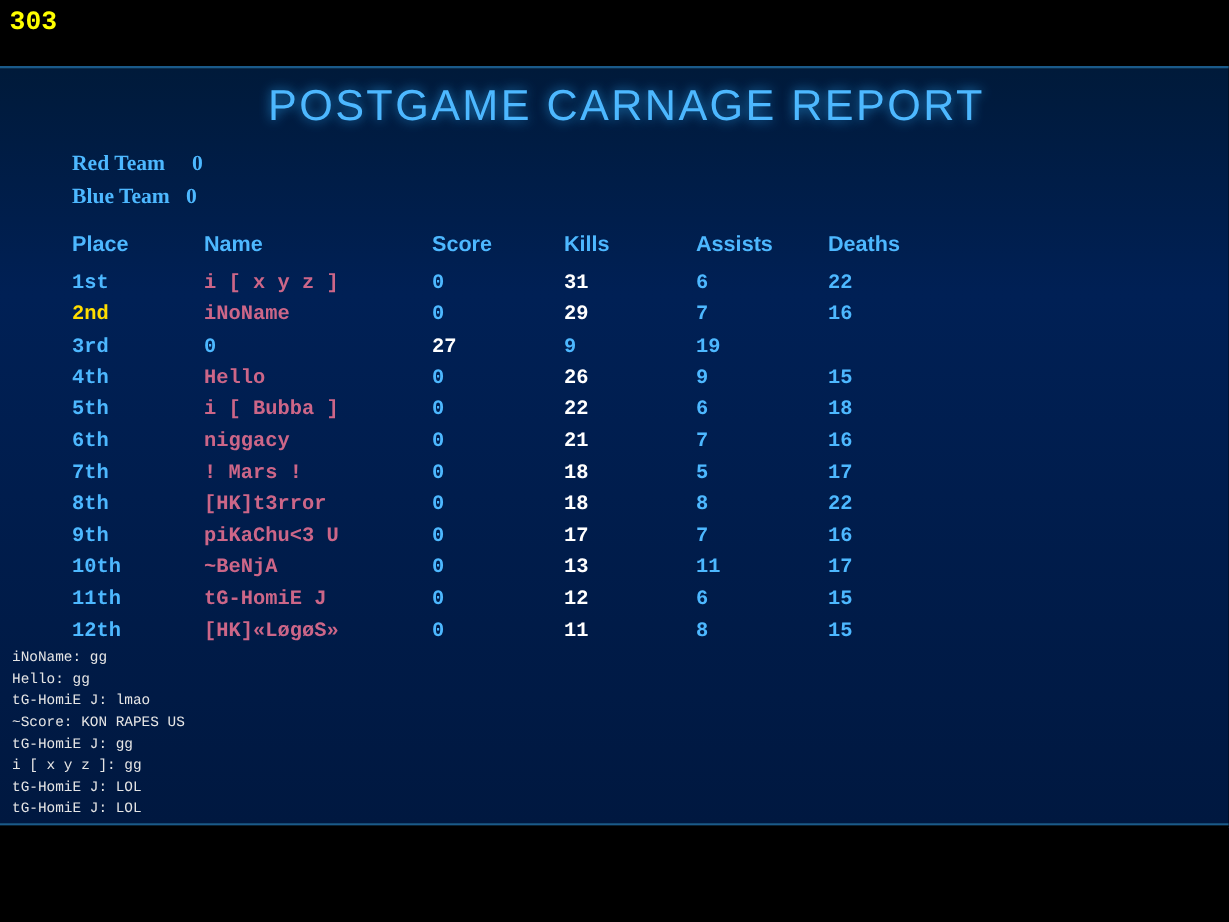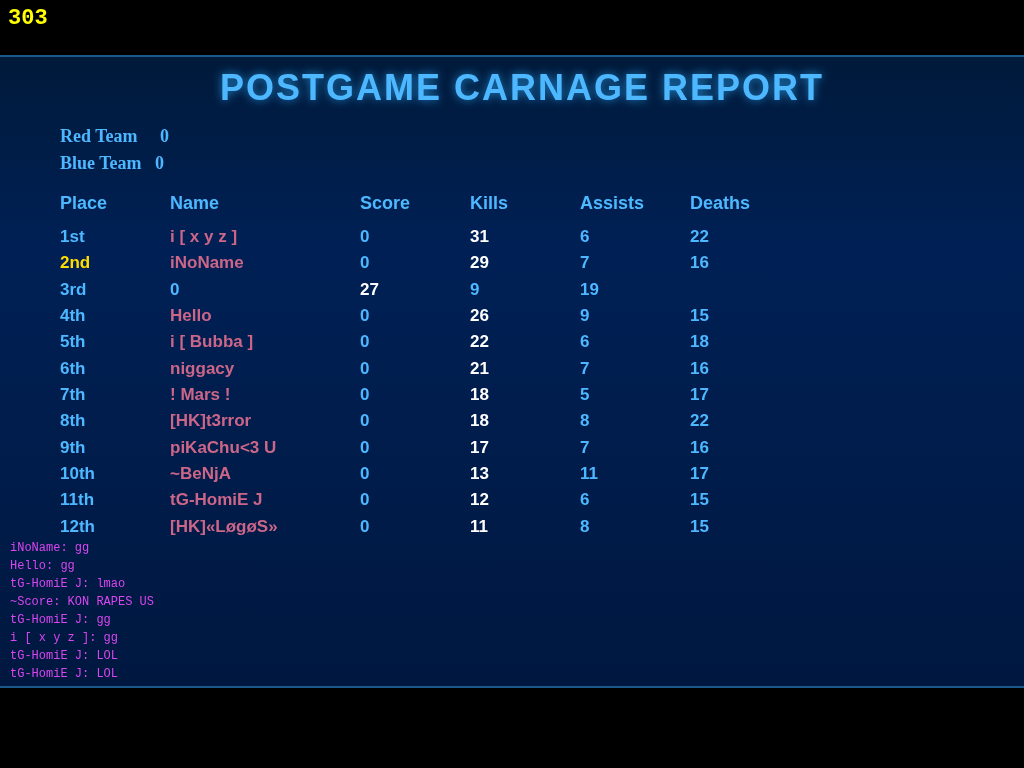--- a/index.html
+++ b/index.html
@@ -29,21 +29,21 @@
       bottom: 80px;
       background: linear-gradient(180deg, #001a3a 0%, #002055 30%, #001840 100%);
       border-top: 2px solid #1a5a8a;
       border-bottom: 2px solid #1a5a8a;
       padding: 10px 40px 10px 60px;
     }
     #report-title {
       text-align: center;
       color: #4db8ff;
       font-size: 36px;
-      font-weight: bold;
+      font-weight: normal;
       font-family: 'Arial', sans-serif;
       letter-spacing: 2px;
       margin-bottom: 14px;
       text-shadow: 0 0 10px #2288cc;
     }
     #team-scores {
       margin-bottom: 16px;
       line-height: 1.5;
     }
     .team-line {
@@ -66,36 +66,36 @@
       color: #4db8ff;
       font-family: 'Arial', sans-serif;
       margin-bottom: 6px;
       padding-bottom: 4px;
     }
     .data-row {
       display: grid;
       grid-template-columns: 110px 190px 110px 110px 110px 110px;
       font-size: 17px;
       font-weight: bold;
-      font-family: Liberation Sans, sans-serif;
+      font-family: Liberation Mono, monospace;
       line-height: 1.55;
     }
     .place-col { color: #4db8ff; }
     .place-col.gold { color: #ffdd00; }
     .name-col { color: #cc6688; }
     .score-col { color: #4db8ff; }
     .kills-col { color: #ffffff; font-weight: 900; }
     .assists-col { color: #4db8ff; }
     .deaths-col { color: #4db8ff; }
     #chat-box {
       position: absolute;
       bottom: 85px;
       left: 10px;
       font-size: 12px;
-      color: #d946ef;
+      color: #e5e5e5;
       font-family: 'Courier New', monospace;
       line-height: 1.5;
     }
     #bottom-bar {
       position: absolute;
       bottom: 0;
       left: 0;
       right: 0;
       height: 80px;
       background: #000;

